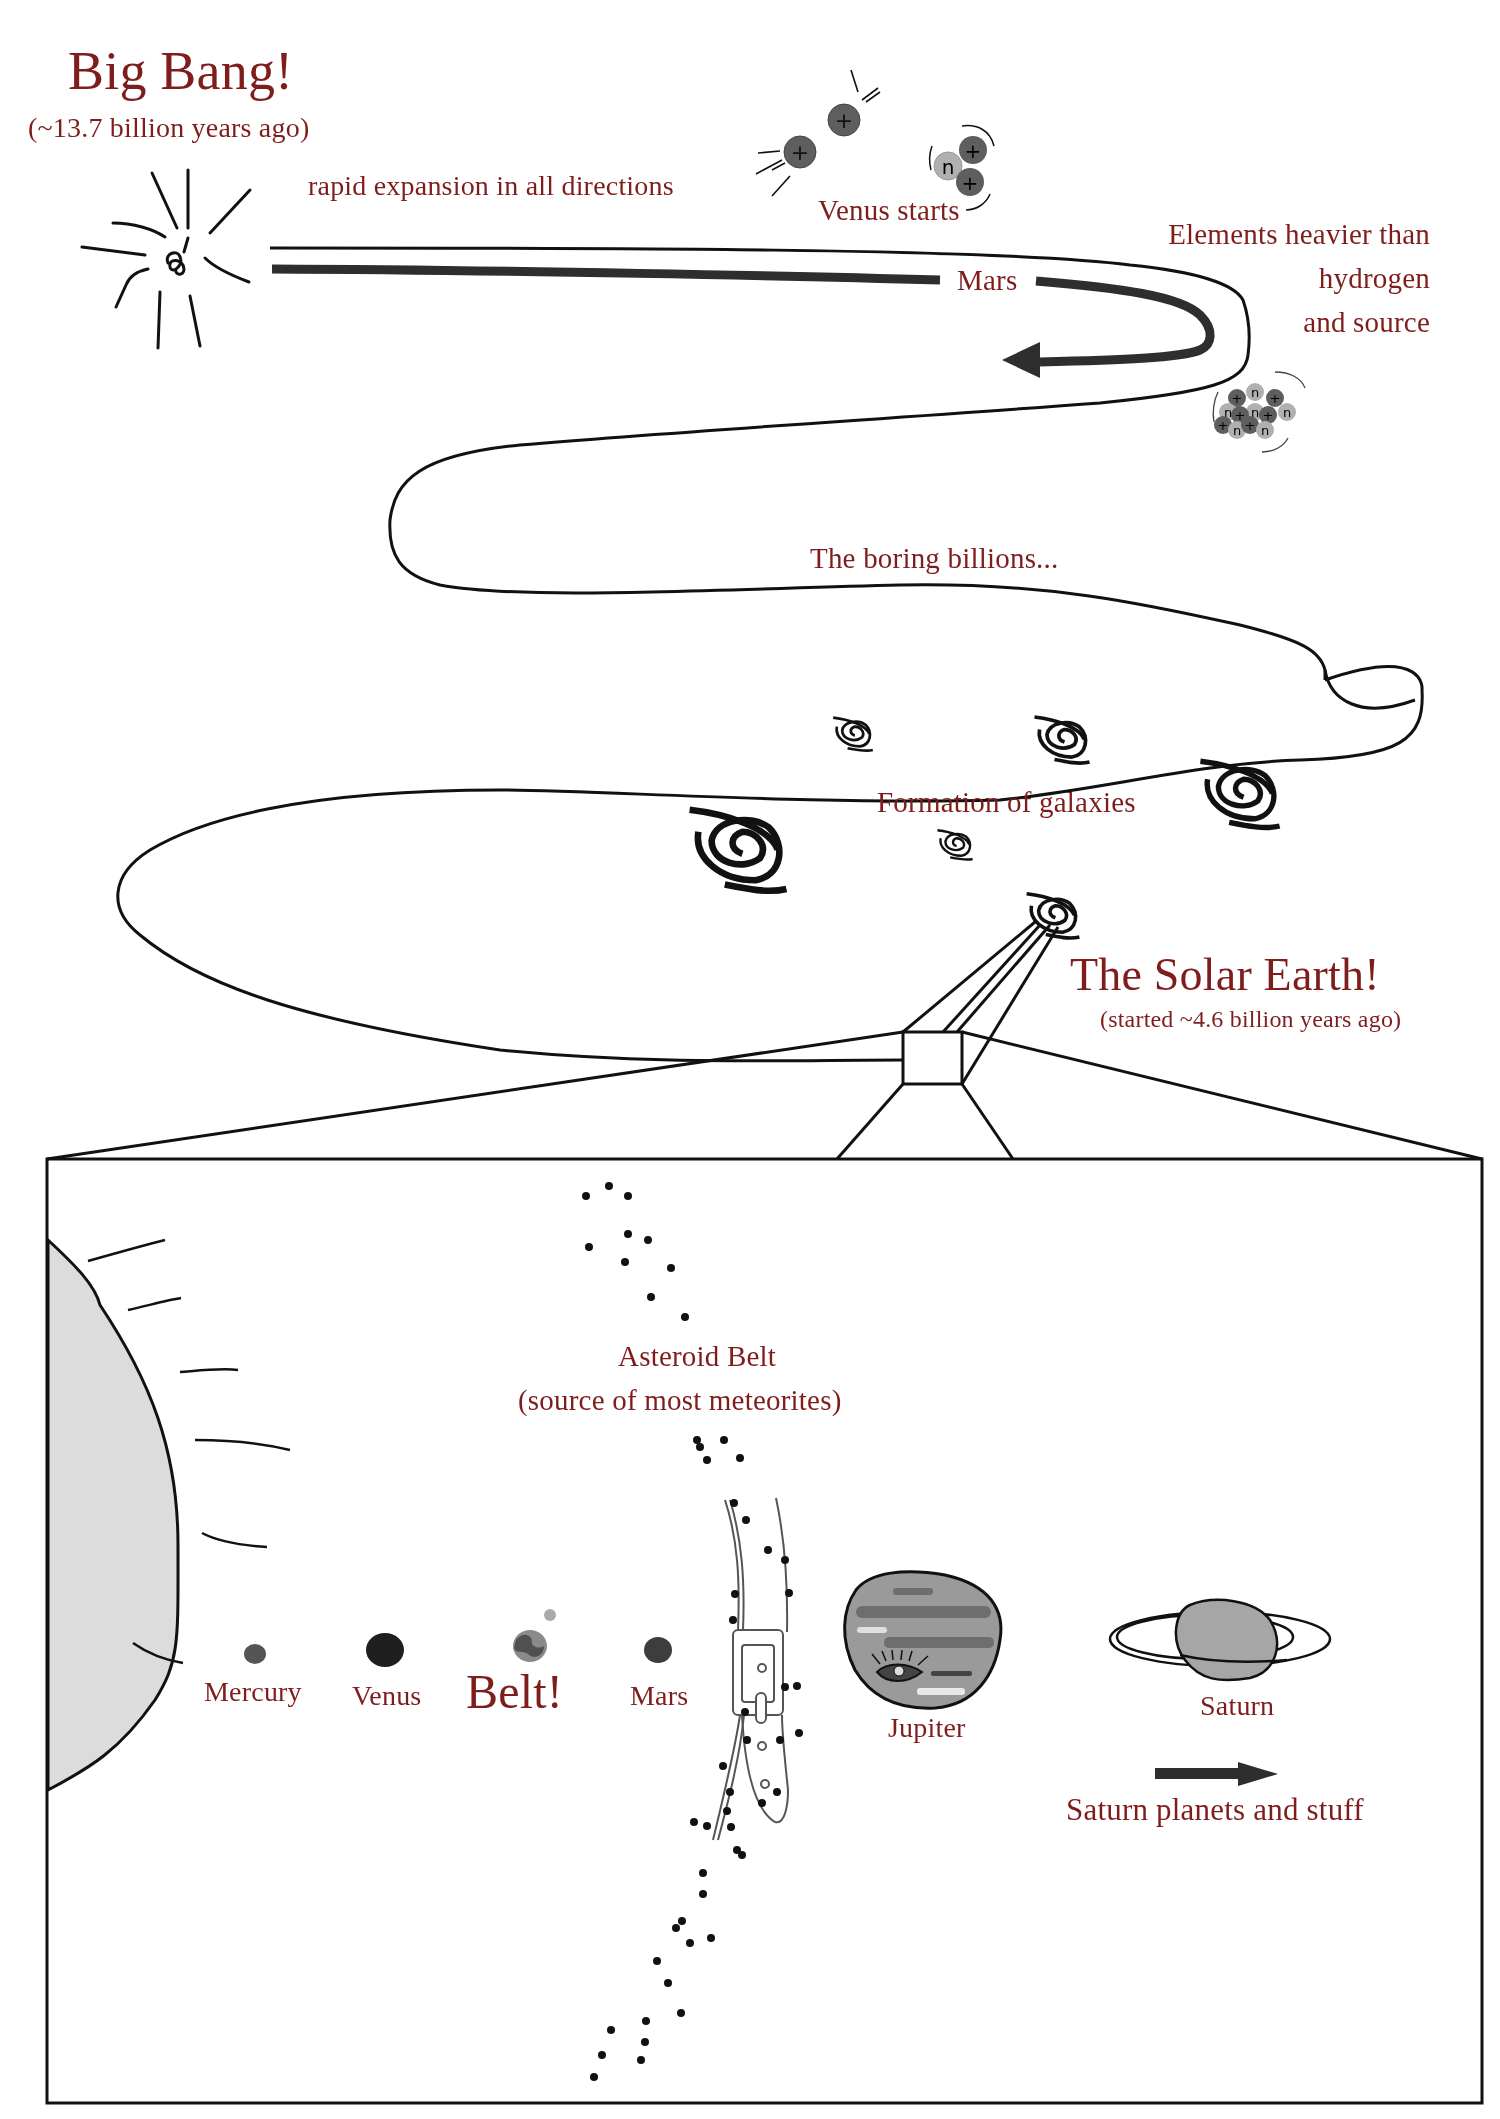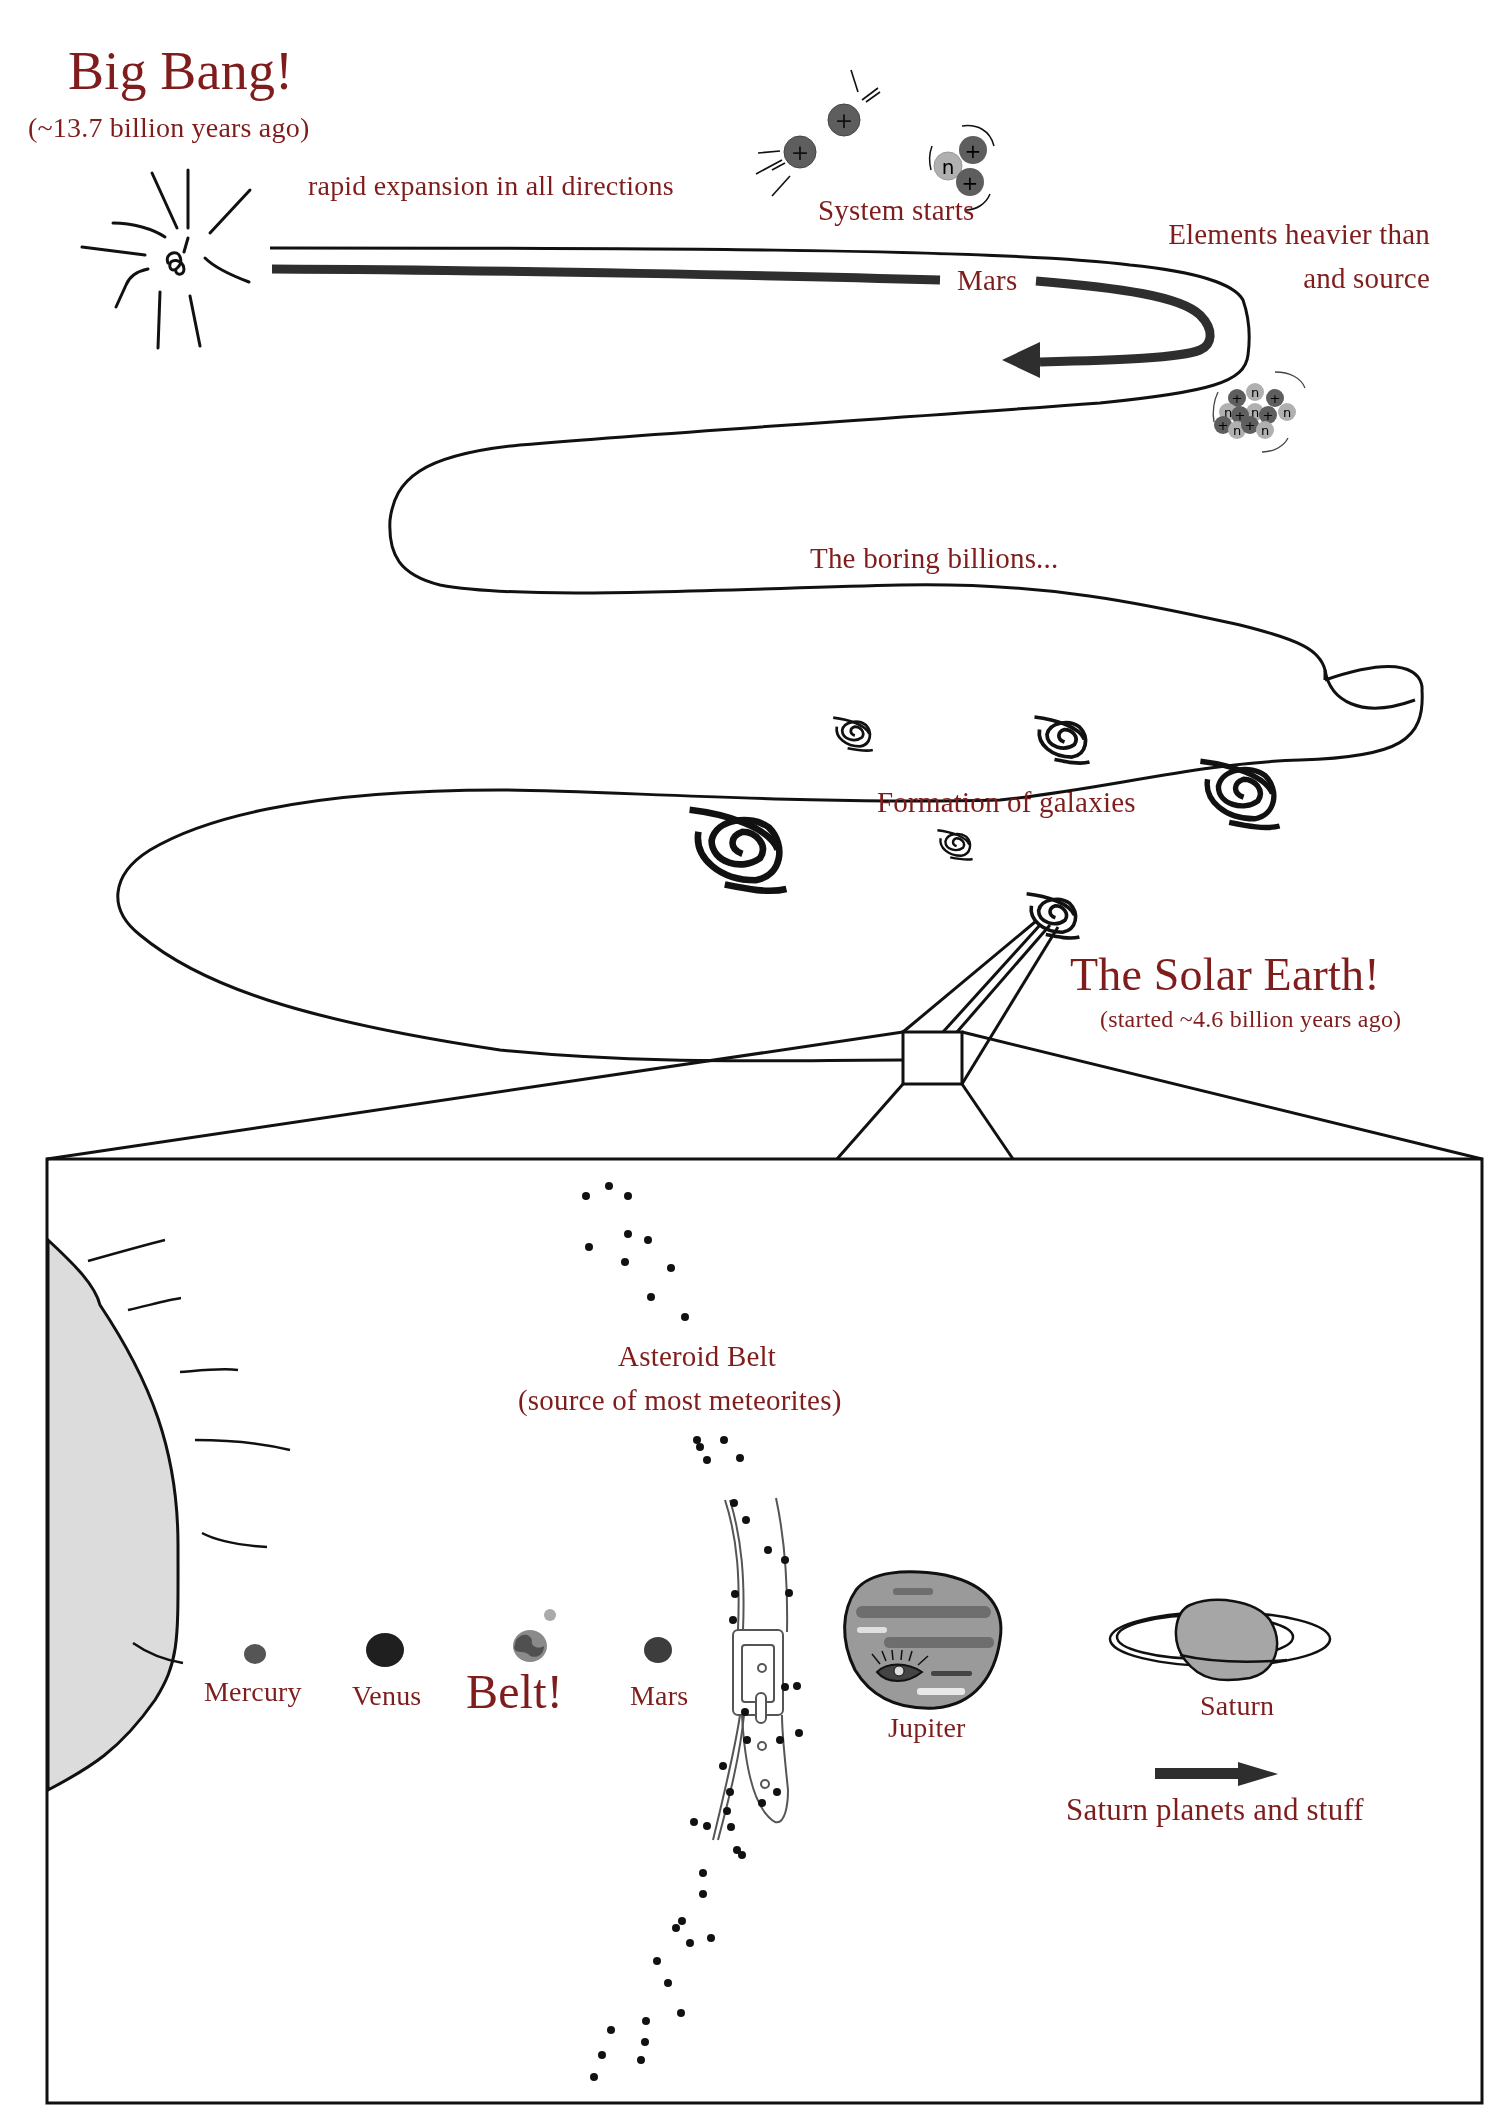--- a/index.html
+++ b/index.html
@@ -269,24 +269,25 @@
     <rect x="1155" y="1768" width="85" height="11" fill="#2e2e2e"></rect>
     <polygon points="1238,1762 1278,1774 1238,1786" fill="#2e2e2e"></polygon>
   </g>
 </svg>
 
 <div class="lbl title-big" style="left:68px;top:40px;">Big Bang!</div>
 <div class="lbl sub" style="left:28px;top:112px;">(~13.7 billion years ago)</div>
 <div class="lbl med" style="left:308px;top:170px;font-size:28px;">rapid expansion in all directions</div>
 
 <div class="lbl med" style="left:957px;top:264px;">Mars</div>
-<div class="lbl med" style="left:818px;top:194px;">System starts</div>
+<div class="lbl med" style="left:818px;top:194px;">Venus starts</div>
 
 <div class="lbl med right" style="right:70px;top:212px;line-height:44px;">
   <div>Elements heavier than</div>
+  <div>hydrogen</div>
   <div>and source</div>
 </div>
 
 <div class="lbl med" style="left:810px;top:542px;">The boring billions...</div>
 <div class="lbl med" style="left:877px;top:786px;">Formation of galaxies</div>
 
 <div class="lbl solar" style="left:1070px;top:948px;">The Solar Earth!</div>
 <div class="lbl solar-sub" style="left:1100px;top:1006px;">(started ~4.6 billion years ago)</div>
 
 <div class="lbl med" style="left:618px;top:1340px;">Asteroid Belt</div>

